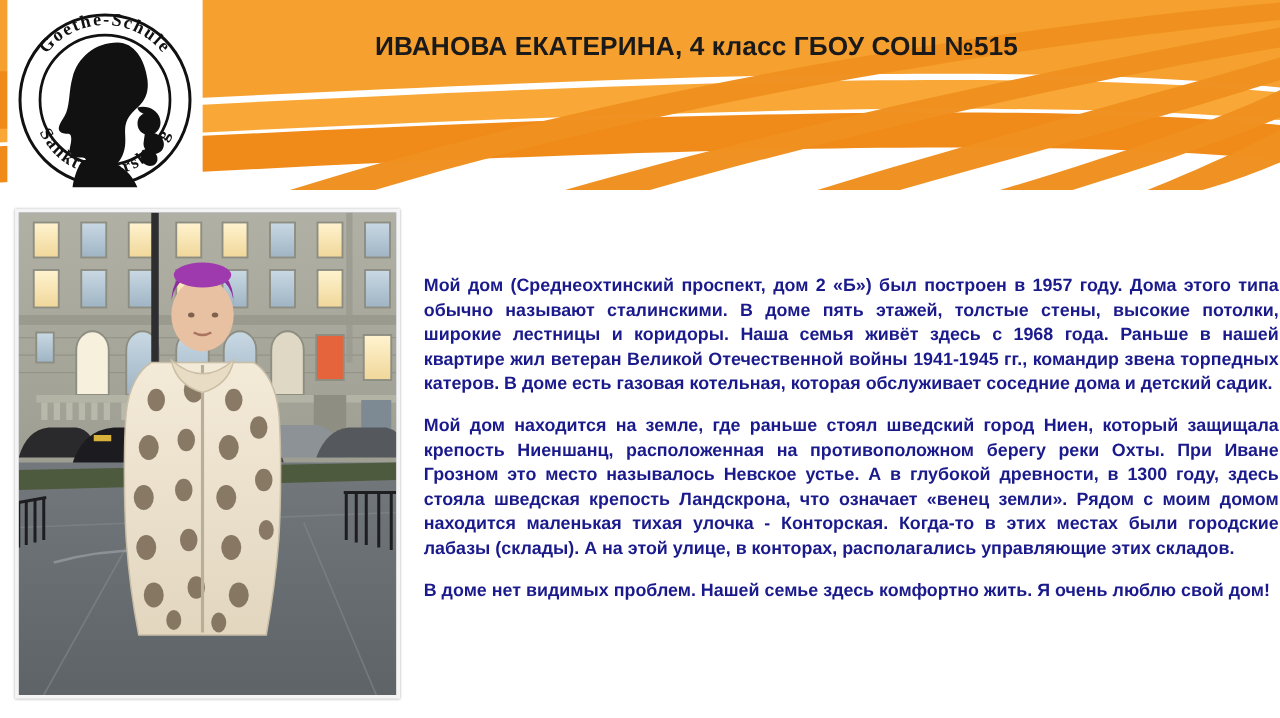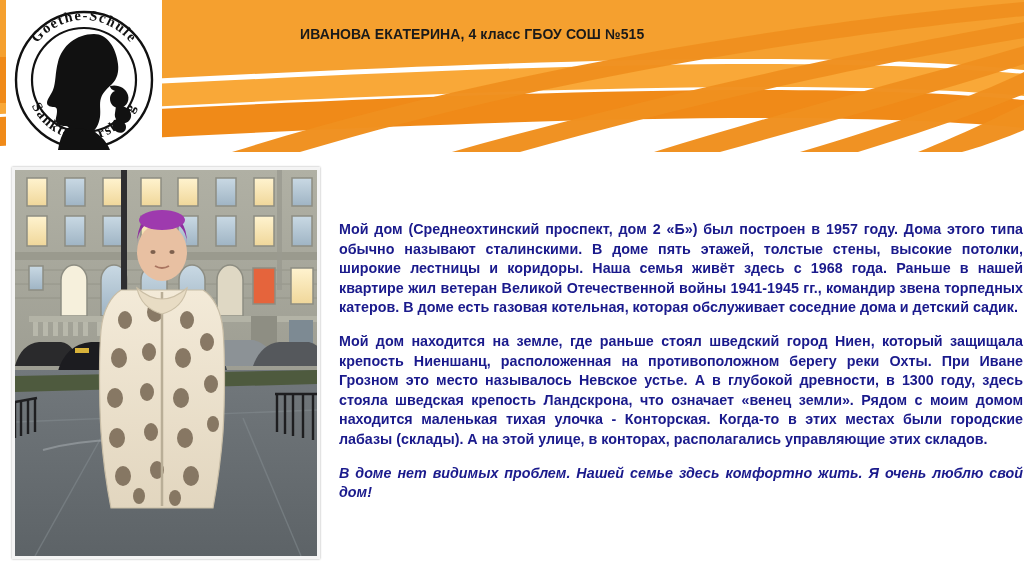--- a/index.html
+++ b/index.html
@@ -35,21 +35,21 @@
   }
   .header-banner svg {
     display: block;
   }
 
   .header-title {
     position: absolute;
     left: 300px;
     top: 26px;
     width: 640px;
-    font-size: 14px;
+    font-size: 21px;
     font-weight: bold;
     color: #1a1a1a;
     letter-spacing: 0.1px;
     white-space: nowrap;
     z-index: 6;
   }
 
   
   .logo-badge {
     position: absolute;
@@ -97,21 +97,20 @@
     margin: 0 0 14px 0;
     font-size: 14.3px;
     line-height: 19.6px;
     font-weight: bold;
     color: #1a1a8c;
     text-align: justify;
     text-justify: inter-word;
   }
   .article p.last {
     margin-bottom: 0;
-    font-style: italic;
   }
 </style>
 </head>
 <body>
 
 <div class="slide">
 
   <div class="header-banner">
     <svg width="1024" height="152" viewBox="0 0 1024 152" xmlns="http://www.w3.org/2000/svg">
       <defs>

